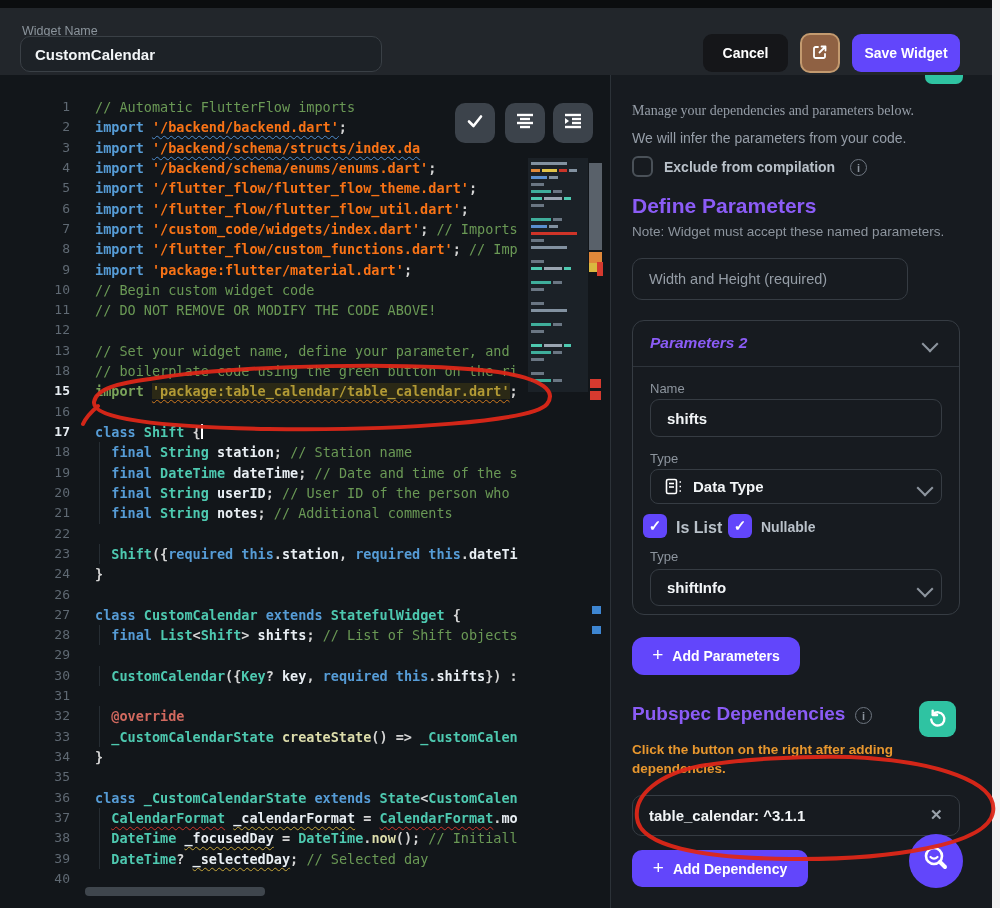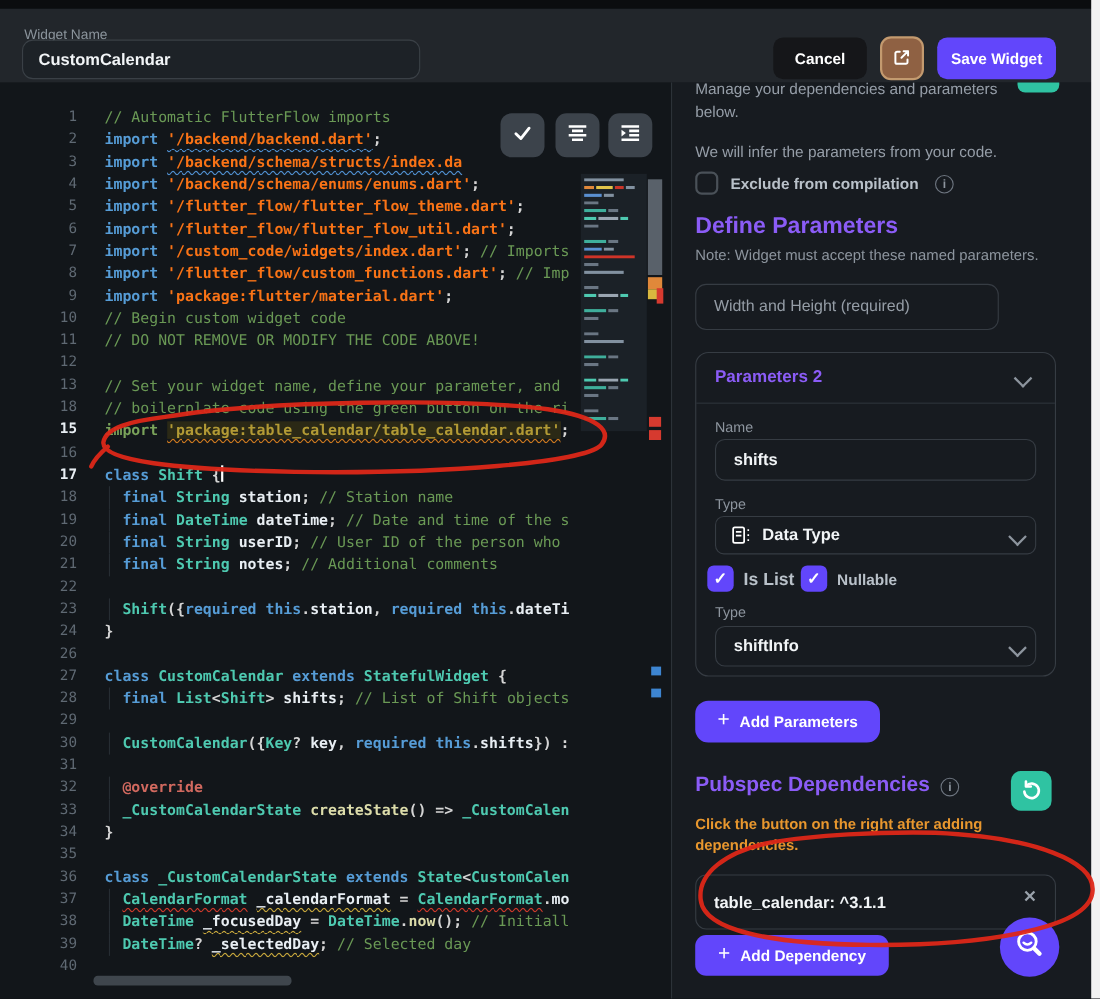--- a/index.html
+++ b/index.html
@@ -220,36 +220,36 @@
     <div class="mark" style="left:590px;top:316px;width:11px;height:9px;background:#d63a2f"></div>
     <div class="mark" style="left:592px;top:531px;width:9px;height:8px;background:#3d85d1"></div>
     <div class="mark" style="left:592px;top:551px;width:9px;height:8px;background:#3d85d1"></div>
 
     <div class="hscroll"></div>
   </div>
 
   <div class="panel"></div>
   <div class="tealsliver"></div>
 
-  <div class="ptext" style="left:632px;top:70px;width:300px;">Manage your dependencies and parameters below.</div>
+  <div class="ptext" style="left:632px;top:100px;width:300px;font-family:Liberation Serif, serif;">Manage your dependencies and parameters below.</div>
   <div class="ptext" style="left:632px;top:128px;width:340px;">We will infer the parameters from your code.</div>
 
   <div class="chk off" style="left:632px;top:156px;width:21px;height:21px;"></div>
   <div class="plabel" style="left:664px;top:159px;">Exclude from compilation</div>
   <div class="info" style="left:850px;top:159px;">i</div>
 
   <div class="h1" style="left:632px;top:194px;font-size:21px;">Define Parameters</div>
   <div class="note" style="left:632px;top:224px;width:350px;">Note: Widget must accept these named parameters.</div>
 
   <div class="field" style="left:632px;top:258px;width:276px;height:42px;">
     <span>Width and Height (required)</span>
   </div>
 
   <div class="card" style="left:632px;top:320px;width:328px;height:295px;"></div>
-  <div class="h1" style="left:650px;top:334px;font-size:15.5px;">Parameters 2</div>
+  <div class="h1" style="left:650px;top:334px;font-size:15.5px;font-style:italic;">Parameters 2</div>
   <div class="chev" style="left:924px;top:338px;"></div>
   <div class="divider" style="left:633px;top:366px;width:326px;"></div>
 
   <div class="flabel" style="left:650px;top:381px;">Name</div>
   <div class="field white" style="left:650px;top:399px;width:292px;height:38px;border-radius:9px;">
     <span>shifts</span>
   </div>
 
   <div class="flabel" style="left:650px;top:451px;">Type</div>
   <div class="field white" style="left:650px;top:469px;width:292px;height:35px;border-radius:8px;padding-left:14px;">
@@ -290,21 +290,21 @@
   <div class="tealbtn">
     <span style="transform:scaleX(-1);display:inline-flex;">
       <svg width="22" height="22" viewBox="0 0 24 24">
           <path d="M17.5 7 A7.2 7.2 0 1 0 19.4 12.6" fill="none" stroke="#fff" stroke-width="2.6" stroke-linecap="round"></path>
           <path d="M17.8 2.8 V7.6 H13" fill="none" stroke="#fff" stroke-width="2.6" stroke-linecap="round" stroke-linejoin="round"></path>
         </svg>
     </span>
   </div>
   <div class="warn" style="left:632px;top:740px;width:290px;">Click the button on the right after adding dependencies.</div>
 
-  <div class="field white" style="left:632px;top:795px;width:328px;height:50px;">
+  <div class="field white" style="left:632px;top:795px;width:328px;height:41px;">
     <span>table_calendar: ^3.1.1</span>
   </div>
   <div class="xicon" style="left:930px;top:806px;">✕</div>
 
   <div class="pbtn" style="left:632px;top:850px;width:176px;height:37px;border-radius:10px;">
     <span class="plus">+</span>
     <span>Add Dependency</span>
   </div>
 
   <div class="fab">

